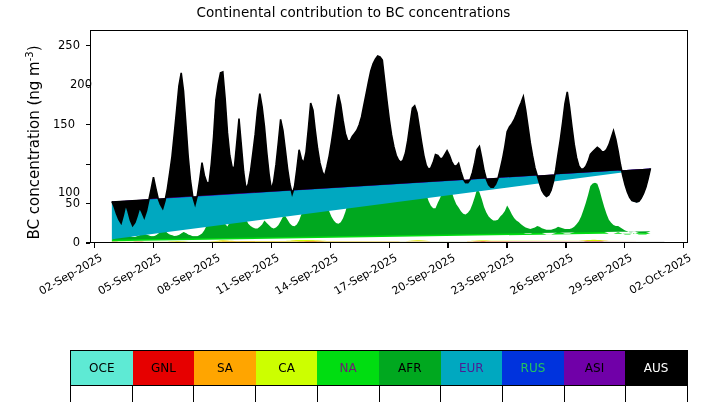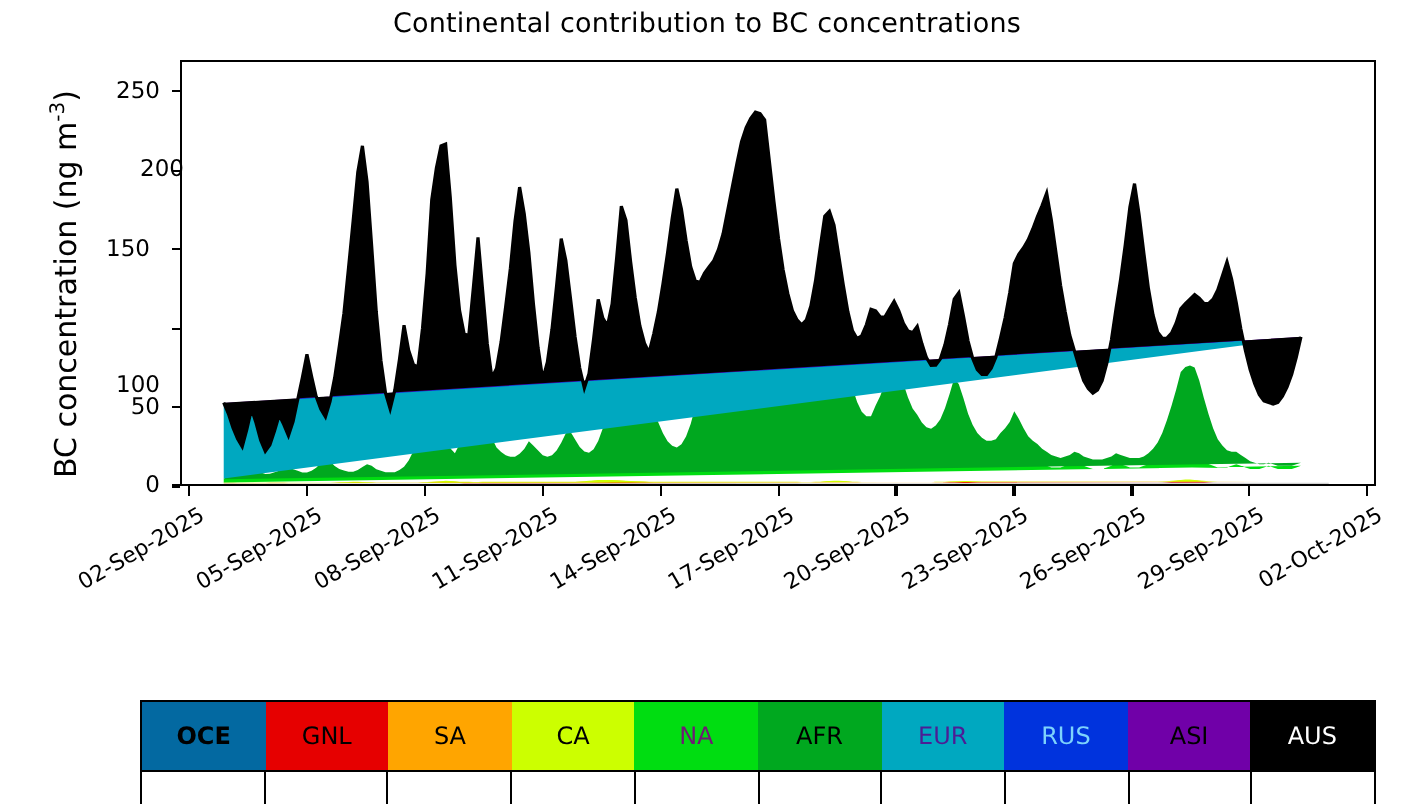--- a/index.html
+++ b/index.html
@@ -100,28 +100,28 @@
       <div class="xtick-lab" style="left: 430.321px; top: 251px; width: 80px; text-align: right;">23-Sep-2025</div>
       <div class="xtick-mark" style="left: 565.224px;"></div>
       <div class="xtick-lab" style="left: 489.224px; top: 251px; width: 80px; text-align: right;">26-Sep-2025</div>
       <div class="xtick-mark" style="left: 624.127px;"></div>
       <div class="xtick-lab" style="left: 548.127px; top: 251px; width: 80px; text-align: right;">29-Sep-2025</div>
       <div class="xtick-mark" style="left: 683.03px;"></div>
       <div class="xtick-lab" style="left: 607.03px; top: 251px; width: 80px; text-align: right;">02-Oct-2025</div>
     </div>
 
   <div id="legend">
-      <div class="leg-cell" style="background: #0369a1; color: rgb(0, 0, 0); font-weight: bold;">OCE</div>
+      <div class="leg-cell" style="background: #5eead4; color: rgb(0, 0, 0);">OCE</div>
       <div class="leg-cell" style="background: rgb(230, 0, 0); color: #000000;">GNL</div>
       <div class="leg-cell" style="background: rgb(255, 165, 0); color: rgb(0, 0, 0);">SA</div>
       <div class="leg-cell" style="background: rgb(204, 255, 0); color: rgb(0, 0, 0);">CA</div>
       <div class="leg-cell" style="background: rgb(0, 221, 17); color: #701a75;">NA</div>
       <div class="leg-cell" style="background: rgb(0, 168, 31); color: rgb(0, 0, 0);">AFR</div>
       <div class="leg-cell" style="background: rgb(0, 168, 192); color: #4c1d95;">EUR</div>
-      <div class="leg-cell" style="background: rgb(0, 51, 221); color: #7dd3fc;">RUS</div>
+      <div class="leg-cell" style="background: rgb(0, 51, 221); color: #22c55e;">RUS</div>
       <div class="leg-cell" style="background: rgb(112, 0, 168); color: rgb(0, 0, 0);">ASI</div>
       <div class="leg-cell" style="background: rgb(0, 0, 0); color: rgb(255, 255, 255);">AUS</div>
     </div>
   <div id="legend-row2">
       <div class="leg2-cell"></div>
       <div class="leg2-cell"></div>
       <div class="leg2-cell"></div>
       <div class="leg2-cell"></div>
       <div class="leg2-cell"></div>
       <div class="leg2-cell"></div>

